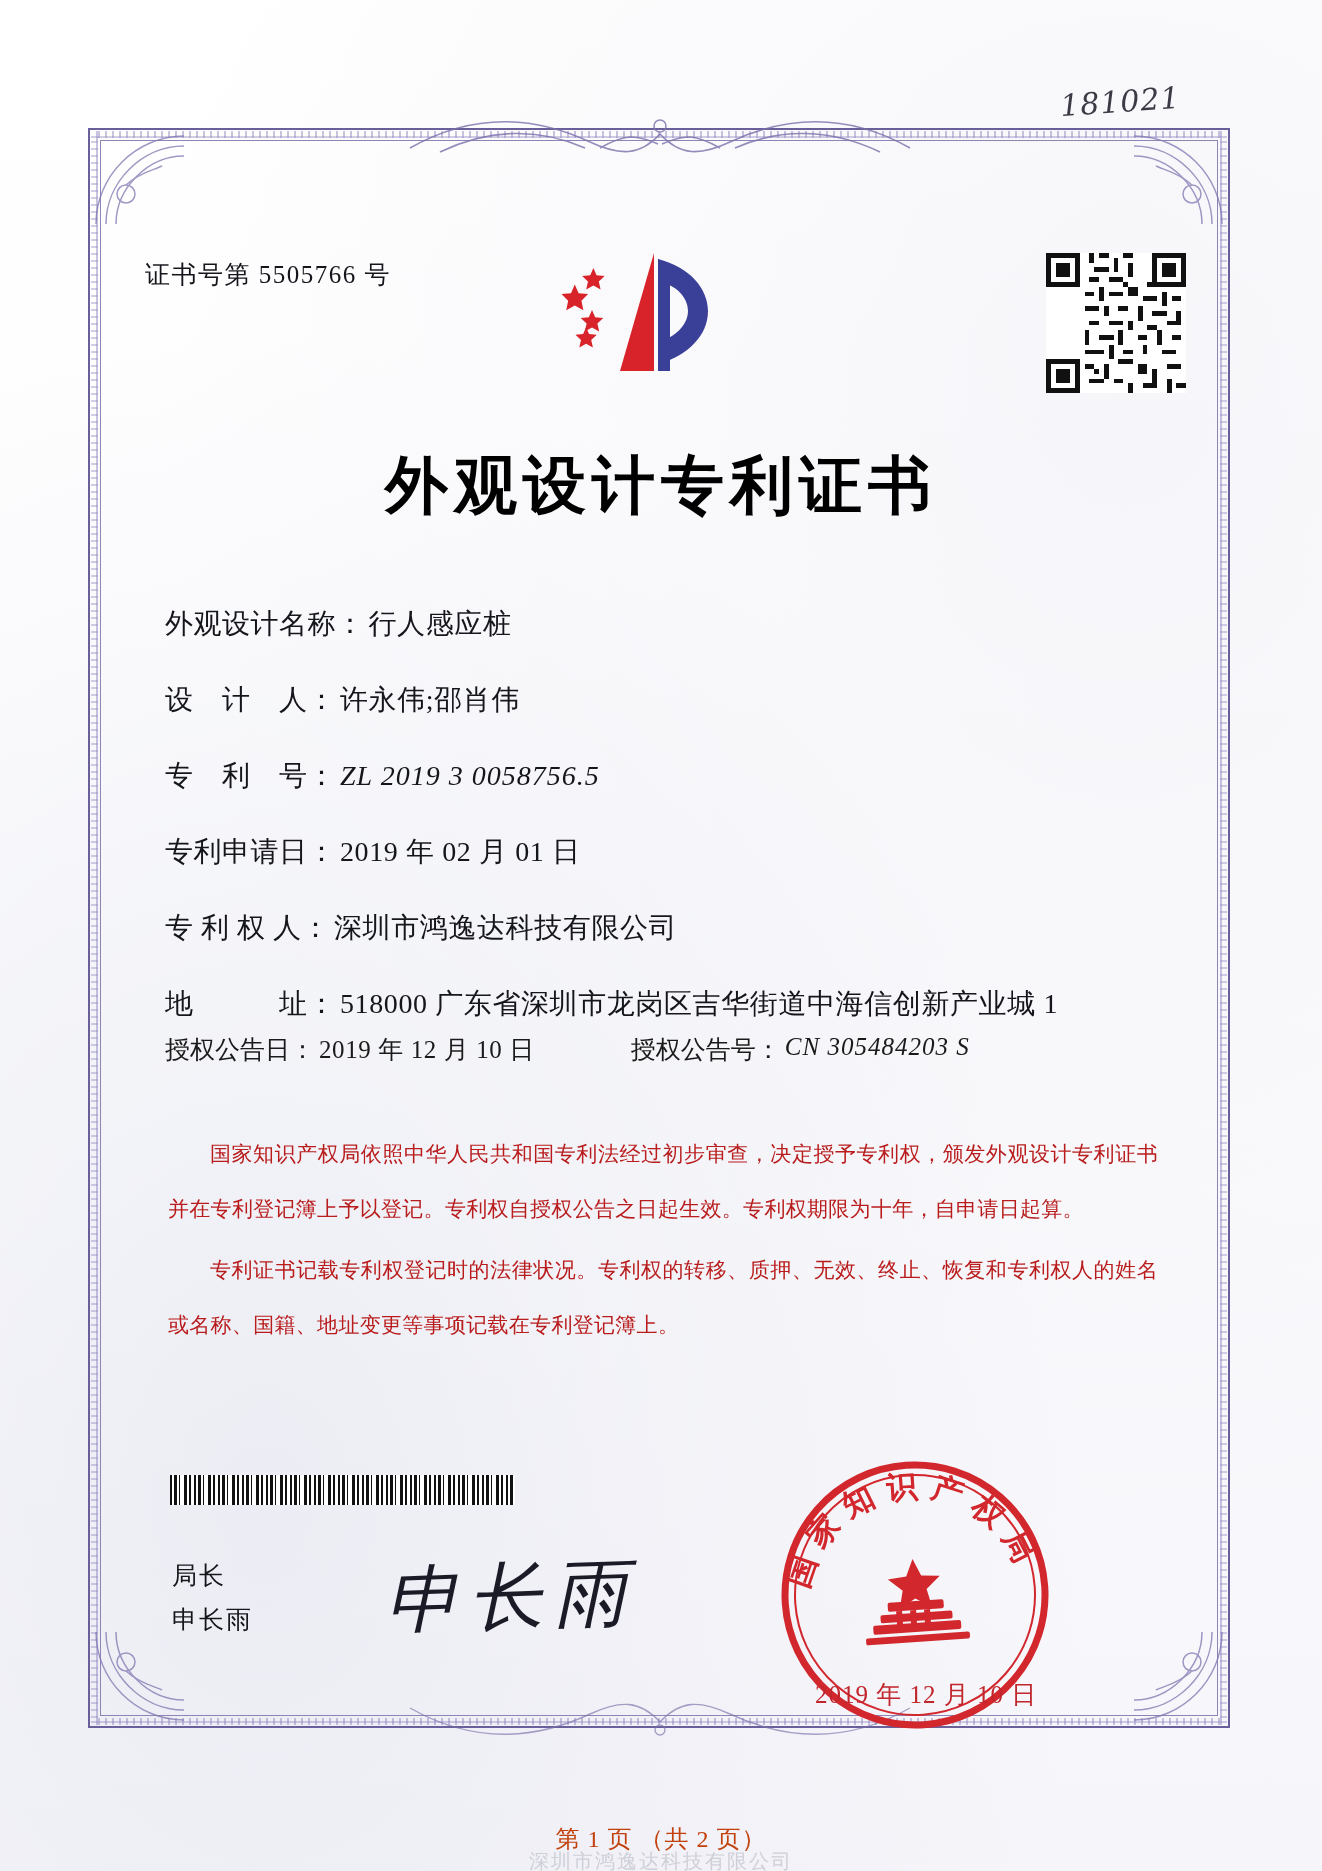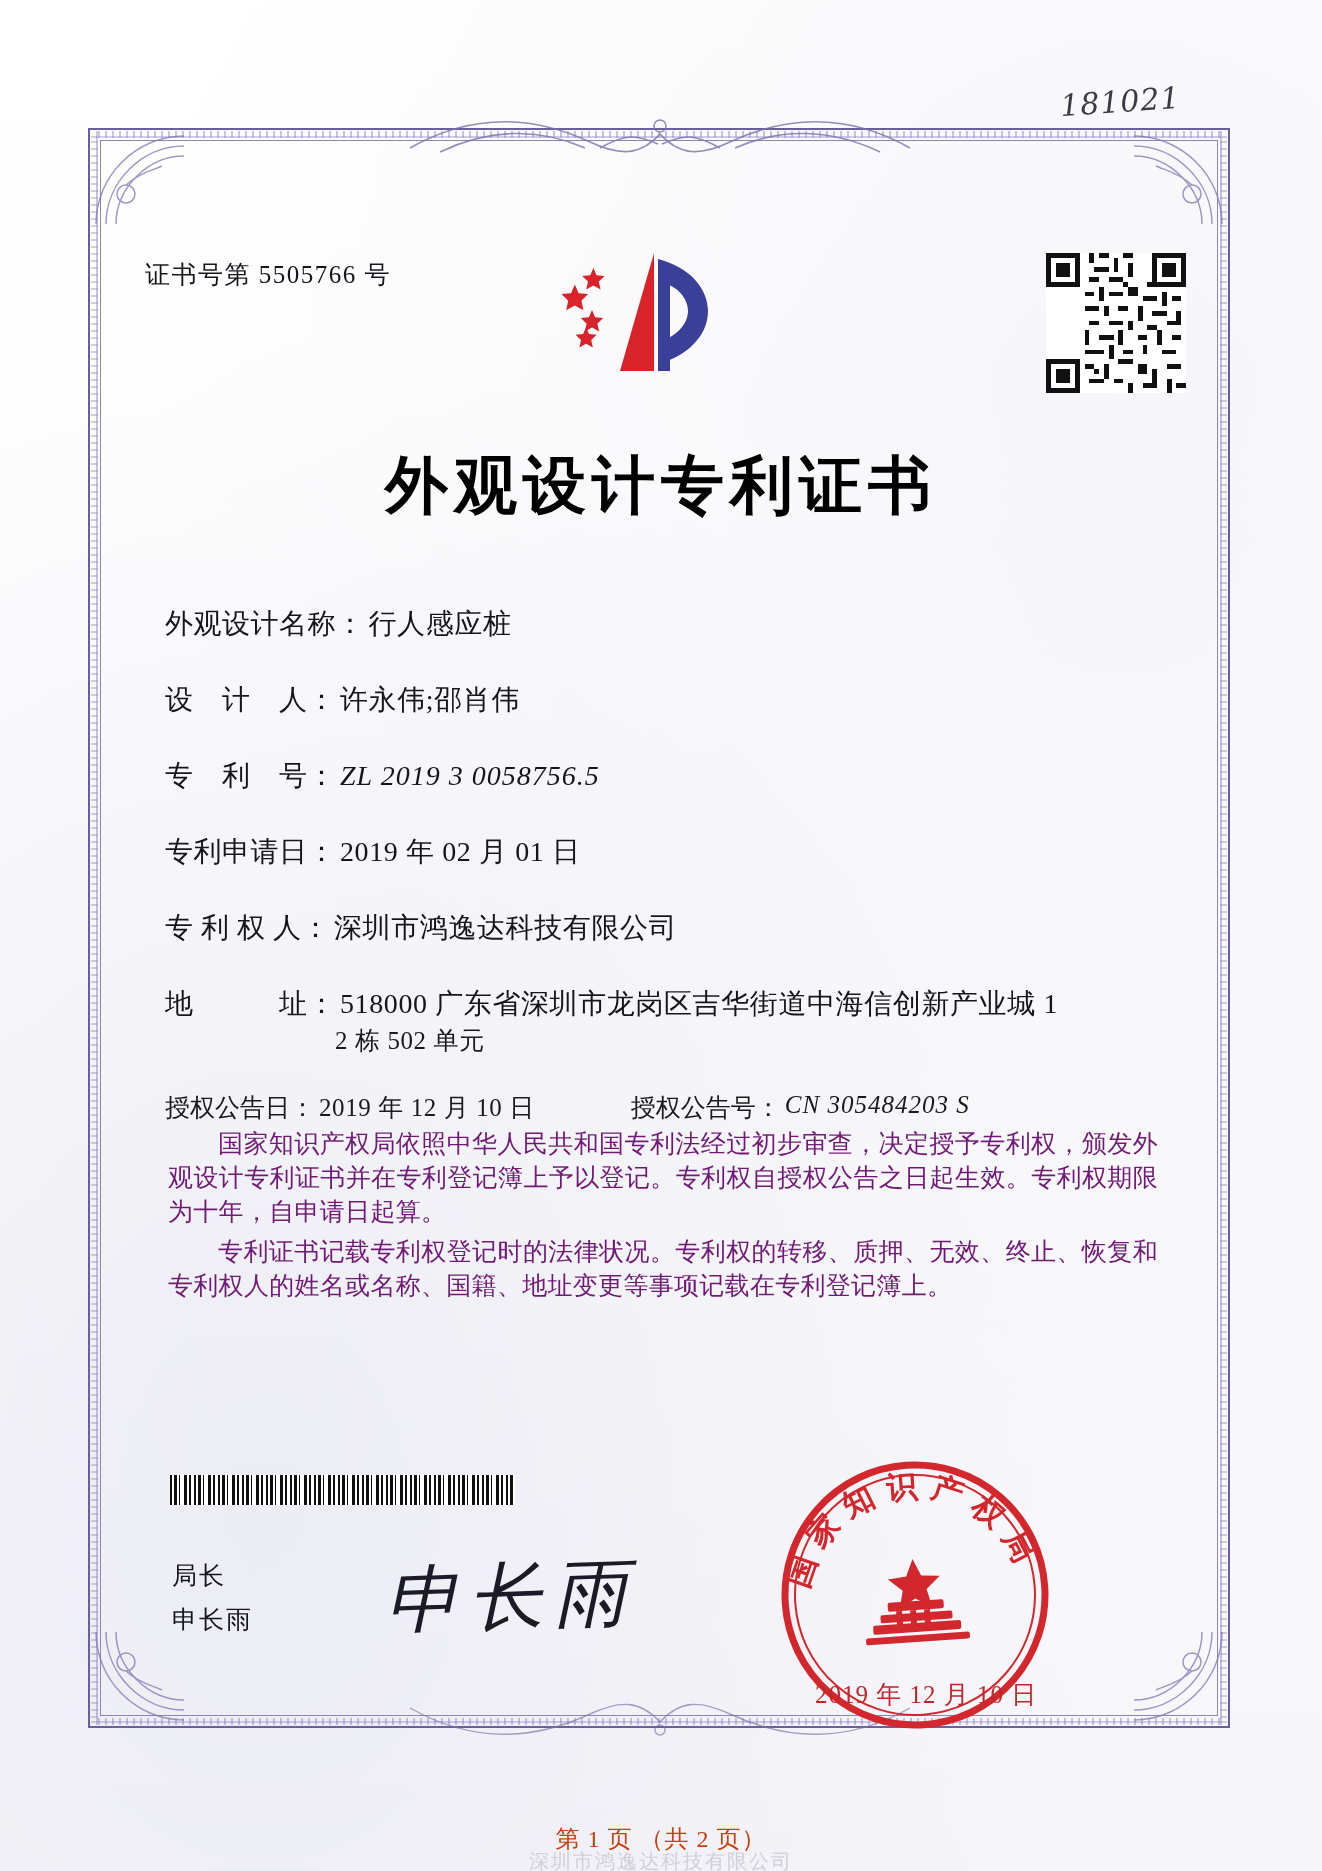--- a/index.html
+++ b/index.html
@@ -154,43 +154,43 @@
   }
   .field-value {
     margin-left: 4px;
     letter-spacing: 0.6px;
   }
   .field-value.latin {
     font-family: "Liberation Serif", serif;
     letter-spacing: 1px;
     font-style: italic;
   }
-  .addr-row { margin-bottom: 1px; }
+  .addr-row { margin-bottom: 10px; }
   .addr-second {
     margin-left: 170px;
     font-size: 25px;
     margin-bottom: 34px;
     letter-spacing: 0.6px;
   }
   .pub-row {
     display: flex;
     align-items: flex-start;
     font-size: 25px;
     margin-bottom: 22px;
   }
   .pub-gap { width: 96px; }
 
   
   .paras {
     position: absolute;
     left: 168px; top: 1127px;
     width: 990px;
-    font-size: 25px;
-    line-height: 34px;
-    color: #701a75;
+    font-size: 21px;
+    line-height: 55px;
+    color: #b91c1c;
     letter-spacing: 0.3px;
     text-align: justify;
   }
   .paras p { margin: 0 0 6px 0; text-indent: 2em; }
 
   
   .barcode {
     position: absolute;
     left: 170px; top: 1475px;
     width: 345px; height: 30px;
@@ -433,21 +433,20 @@
     </div>
     <div class="field-row">
       <span class="field-label">专 利 权 人：</span>
       <span class="field-value">深圳市鸿逸达科技有限公司</span>
     </div>
 
     <div class="field-row addr-row">
       <span class="field-label">地　　　址：</span>
       <span class="field-value">518000  广东省深圳市龙岗区吉华街道中海信创新产业城 1</span>
     </div>
-    <div class="addr-second">2 栋 502 单元</div>
 
     <div class="pub-row">
       <span class="field-label">授权公告日：</span>
       <span class="field-value">2019 年 12 月 10 日</span>
       <span class="pub-gap"></span>
       <span class="field-label">授权公告号：</span>
       <span class="field-value latin">CN 305484203 S</span>
     </div>
   </div>
 

